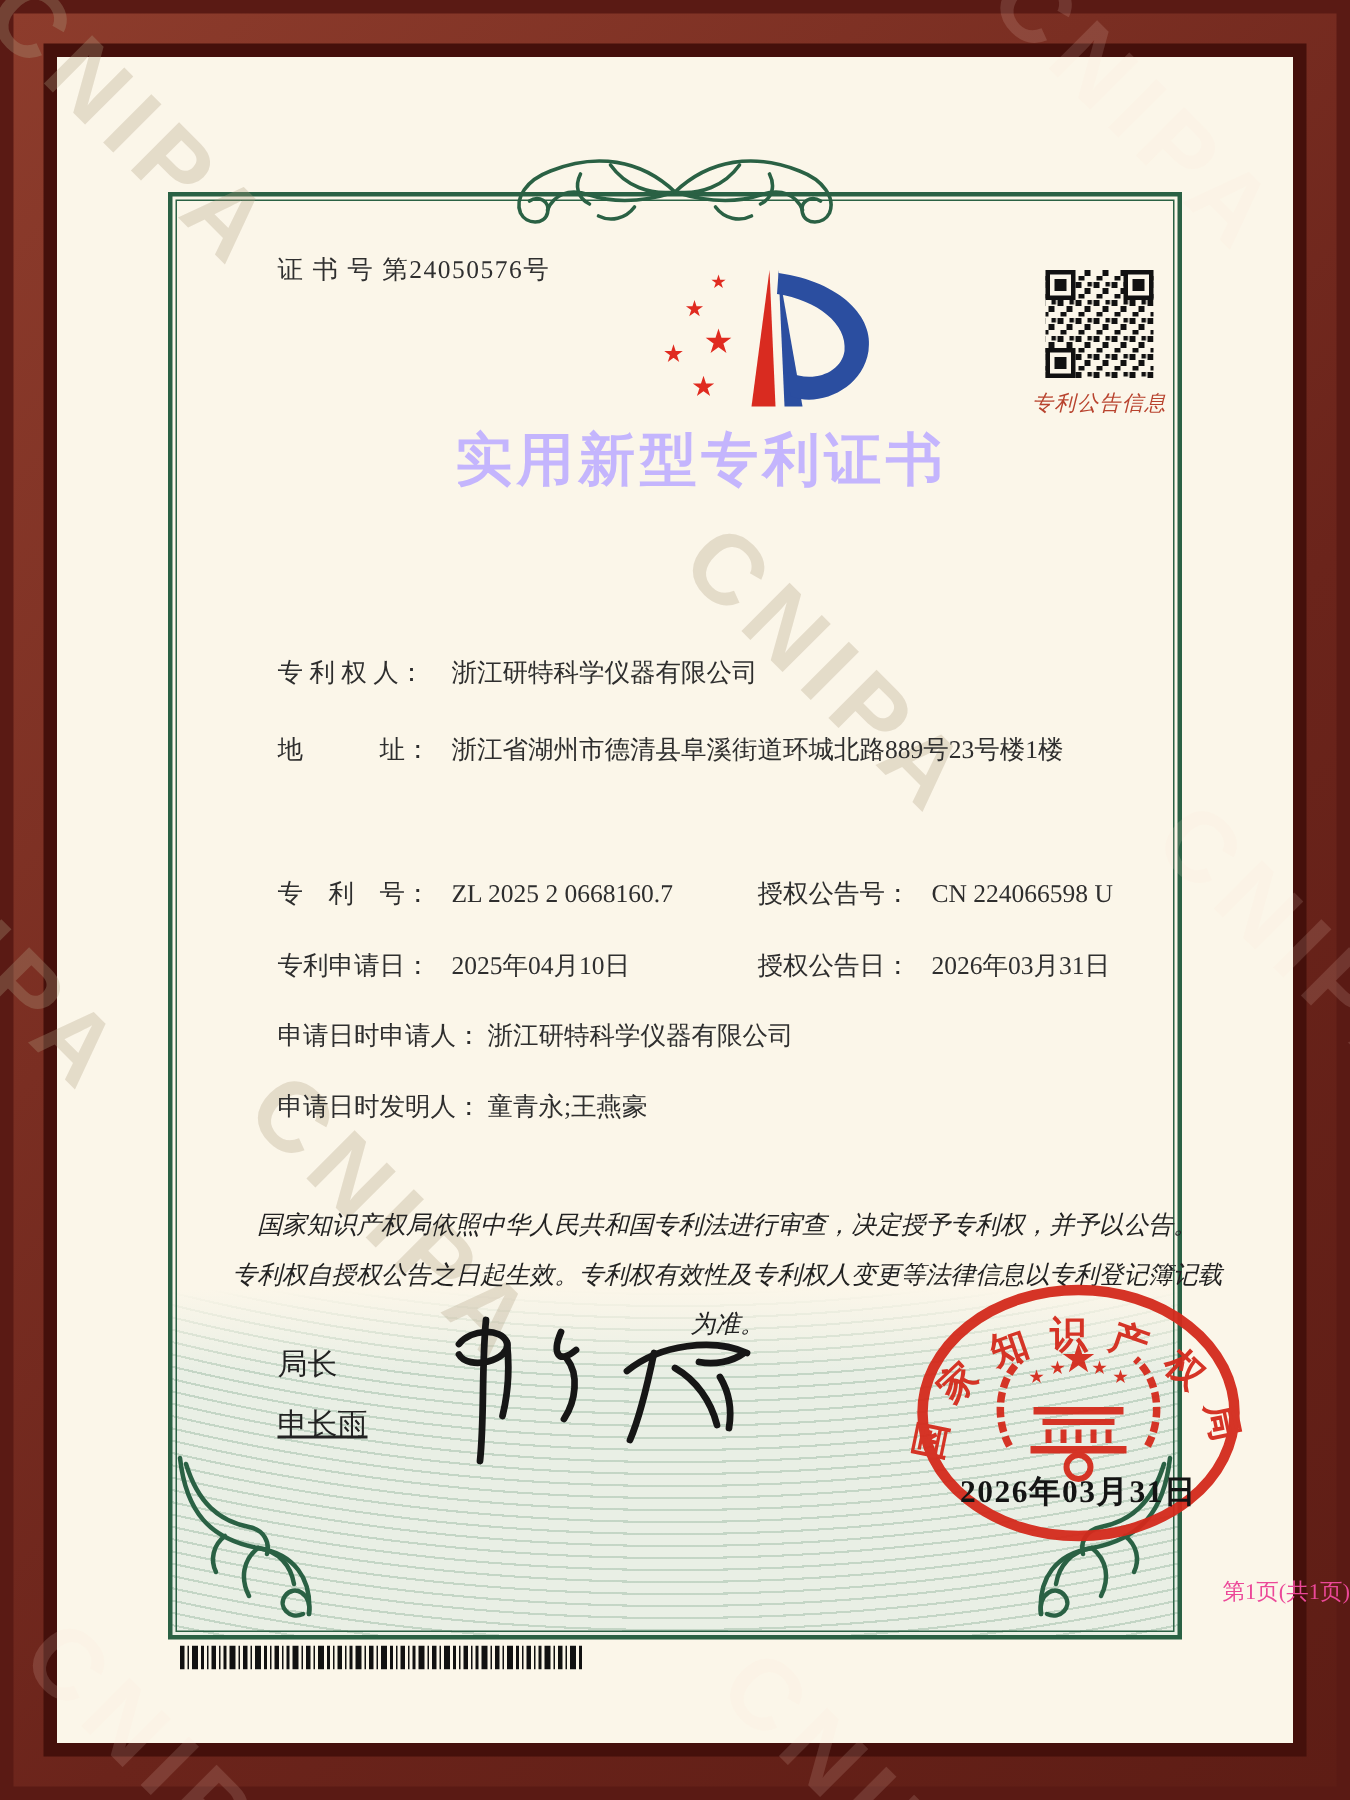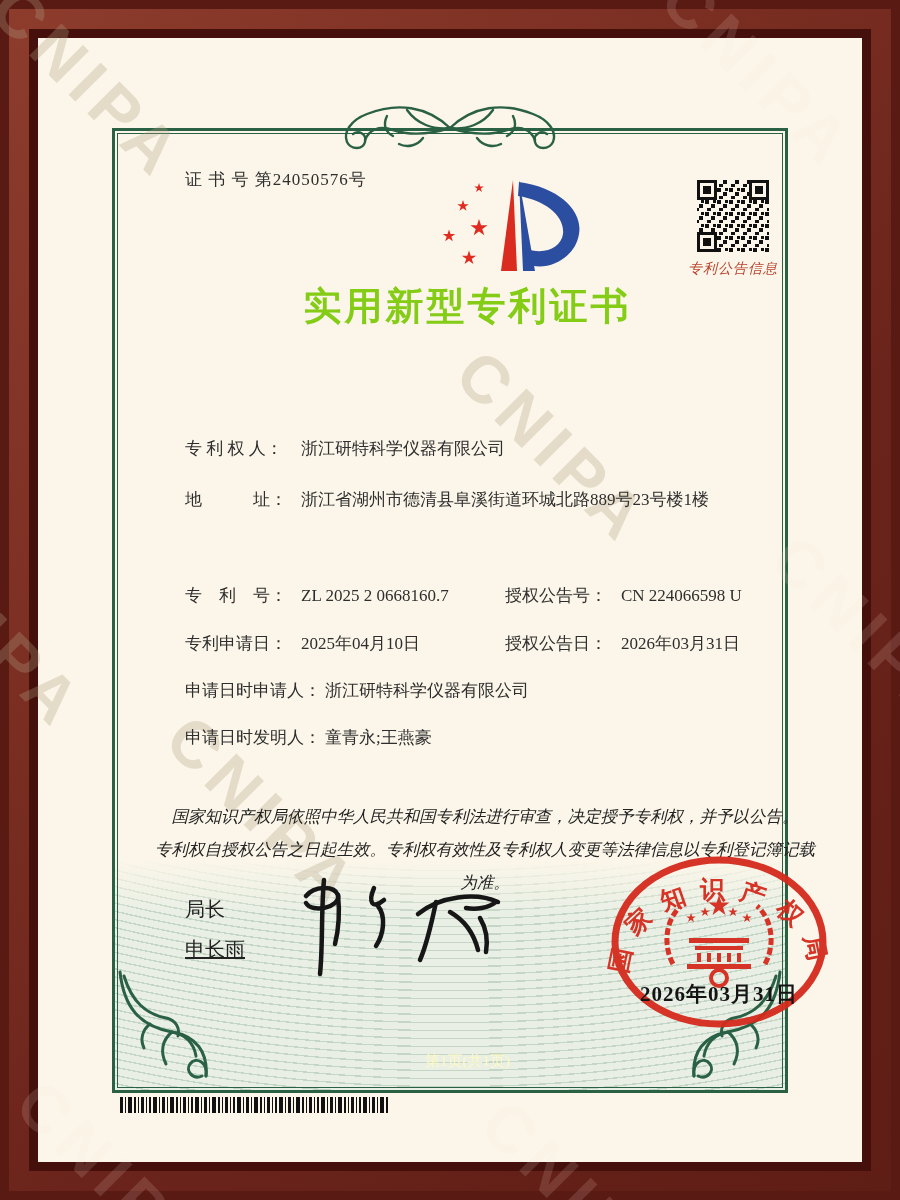--- a/index.html
+++ b/index.html
@@ -35,36 +35,36 @@
       color:rgba(176,160,128,0.30);z-index:1;pointer-events:none;}
   .wm-light{color:rgba(255,226,214,0.14);}
   
   .content{position:absolute;inset:0;z-index:2;margin-left:35px;}
   .cert-no{position:absolute;left:150px;top:168px;font-size:17px;color:#2f2f2f;letter-spacing:1px;}
   .logo{position:absolute;left:388px;top:174px;}
   .qr{position:absolute;left:658px;top:176px;}
   .qr-caption{position:absolute;left:638px;top:260px;width:120px;text-align:center;
       font-size:14px;font-style:italic;color:#b8432e;letter-spacing:1px;}
   .title{position:absolute;left:0;top:281px;width:100%;text-align:center;
-      font-size:38px;font-weight:bold;color:#84cc16;letter-spacing:3px;}
+      font-size:38px;font-weight:bold;color:#c4b5fd;letter-spacing:3px;}
   .field{position:absolute;font-size:17px;color:#2e2e2e;white-space:nowrap;}
   .flabel{display:inline-block;min-width:112px;}
   .fvalue{margin-left:4px;}
   .body-par{position:absolute;left:120px;top:800px;width:660px;text-align:center;
       font-size:16.5px;font-style:italic;color:#222;line-height:33px;}
   .signer-role{position:absolute;left:150px;top:896px;font-size:20px;color:#222;
       font-family:"Liberation Sans","DejaVu Sans",sans-serif;}
   .signer-name{position:absolute;left:150px;top:936px;font-size:20px;color:#222;
       font-family:"Liberation Sans","DejaVu Sans",sans-serif;text-decoration:underline;}
   .signature{position:absolute;left:255px;top:862px;}
   .seal{position:absolute;left:572px;top:854px;opacity:0.95;}
   .seal-date{position:absolute;left:578px;top:980px;width:212px;text-align:center;
       font-size:21px;font-weight:bold;color:#141414;letter-spacing:1px;z-index:3;}
-  .footer-page{position:absolute;left:0;top:1052px;width:100%;text-align:center;
-      font-size:15px;color:#fef9c3;}
+  .footer-page{position:absolute;left:0;top:1052px;width:100%;text-align:right;
+      font-size:15px;color:#ec4899;}
   .barcode{position:absolute;left:85px;top:1097px;}
 </style>
 </head>
 <body>
 
 <div class="page">
 
   <div class="mat-outer"></div>
   <div class="mat-bevel"></div>
   <div class="mat-inner"></div>

